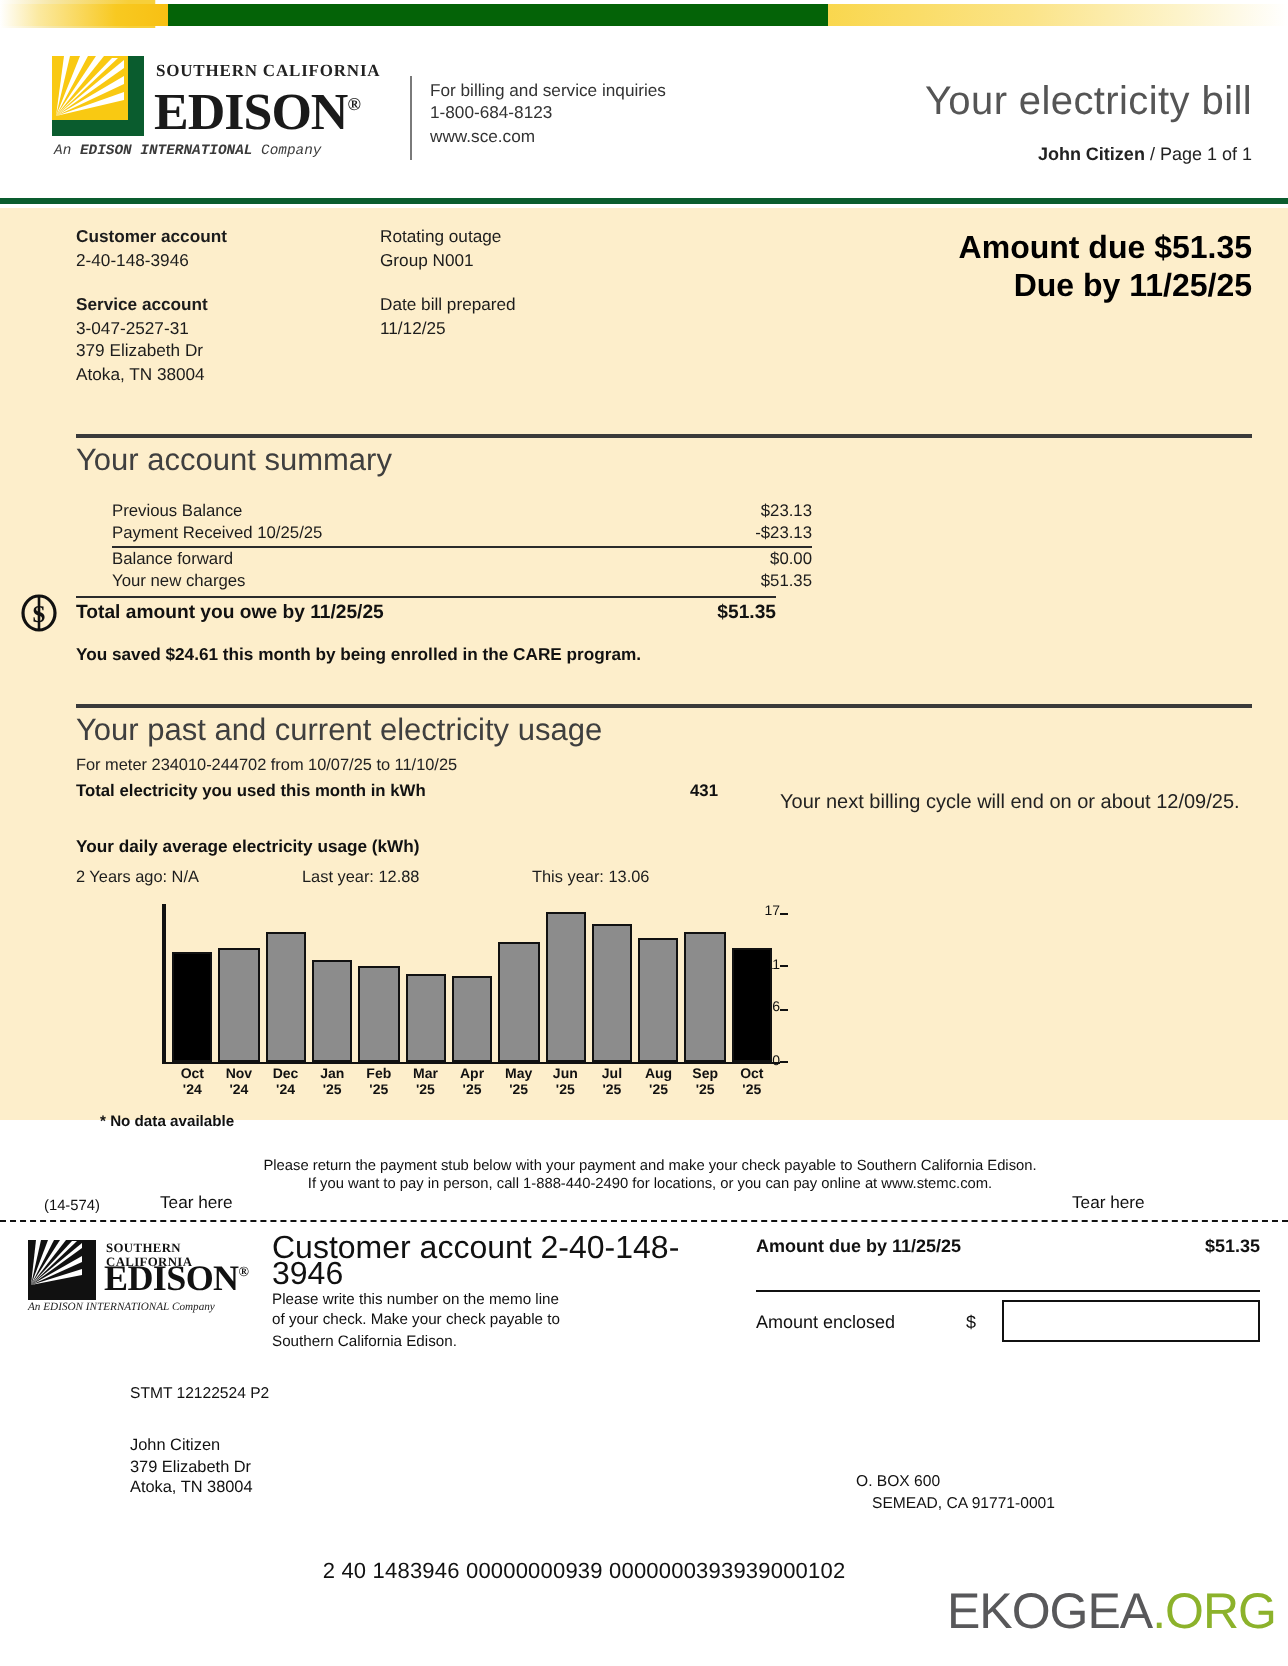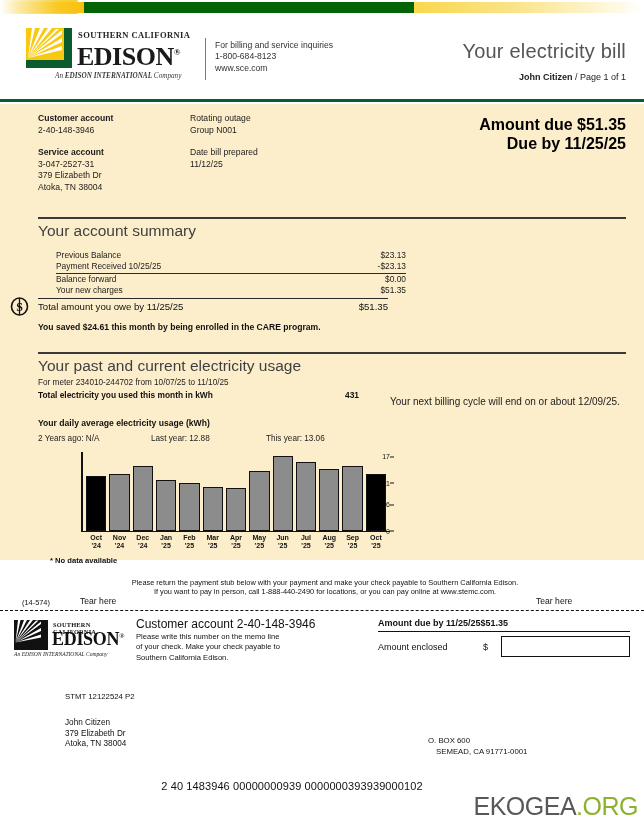--- a/index.html
+++ b/index.html
@@ -29,21 +29,21 @@
   .logo-sun{position:absolute;left:0;top:0;width:38px;height:32px;background:#f9c912;overflow:hidden;}
   .logo-sun svg{display:block;}
   .logo-lv{position:absolute;left:38px;top:0;width:8px;height:40px;background:#0a5c2e;}
   .logo-lh{position:absolute;left:0;top:32px;width:46px;height:8px;background:#0a5c2e;}
   .logo-sc{position:absolute;left:52px;top:2px;font-size:8.5px;letter-spacing:.4px;
     font-weight:bold;color:#222;font-family:"Liberation Serif",serif;}
   .logo-edison{position:absolute;left:51px;top:11px;font-size:26px;font-weight:bold;
     letter-spacing:-0.5px;color:#1a1a1a;font-family:"Liberation Serif",serif;line-height:26px;}
   .logo-edison sup{font-size:9px;vertical-align:super;}
   .logo-tag{position:absolute;left:1px;top:44px;font-size:7.2px;font-style:italic;
-    color:#3a3a3a;font-family:Liberation Serif, serif;white-space:nowrap;margin-left:28px;}
+    color:#3a3a3a;font-family:Liberation Mono, monospace;white-space:nowrap;}
   .logo-tag b{font-weight:bold;}
 
   .hdr-sep{position:absolute;left:205px;top:24px;width:1px;height:42px;background:#7a7a7a;}
   .hdr-contact{position:absolute;left:215px;top:26px;font-size:8.6px;line-height:11.4px;color:#333;}
 
   .hdr-title{position:absolute;right:18px;top:26px;font-size:20px;color:#555;
     font-weight:normal;letter-spacing:.2px;}
   .hdr-sub{position:absolute;right:18px;top:58px;font-size:9px;color:#222;}
   .hdr-sub b{font-weight:bold;}
 
@@ -61,21 +61,21 @@
 
   
   .sec-rule{position:absolute;left:38px;width:588px;height:1.5px;background:#3a3a3a;}
   .sec-title{position:absolute;left:38px;font-size:15.5px;color:#3f3f3f;font-weight:normal;}
 
   .sumtbl{position:absolute;left:56px;top:250px;width:350px;font-size:8.4px;color:#1c1c1c;}
   .sumrow{display:flex;justify-content:space-between;line-height:11.4px;height:11.4px;}
   .sumrow.bt{border-top:1px solid #2b2b2b;}
   .sumrow .v{text-align:right;}
   .total-row{position:absolute;left:38px;top:298px;width:350px;display:flex;
-    justify-content:space-between;font-size:9.6px;font-weight:normal;border-top:1px solid #2b2b2b;
+    justify-content:space-between;font-size:9.6px;font-weight:bold;border-top:1px solid #2b2b2b;
     padding-top:2px;color:#111;}
   .dollar-ico{position:absolute;left:10px;top:297px;width:19px;height:19px;}
   .care-note{position:absolute;left:38px;top:322px;font-size:8.6px;font-weight:bold;color:#111;}
 
   
   .meter-line{position:absolute;left:38px;top:378px;font-size:8.2px;color:#222;}
   .cycle-note{position:absolute;left:390px;top:396px;font-size:10px;color:#222;}
   .total-kwh{position:absolute;left:38px;top:390px;font-size:8.4px;font-weight:bold;color:#111;}
   .total-kwh-val{position:absolute;left:345px;top:390px;font-size:8.4px;font-weight:bold;}
   .daily-title{position:absolute;left:38px;top:418px;font-size:8.6px;font-weight:bold;color:#111;}
@@ -116,26 +116,26 @@
   .s-lh{position:absolute;left:0;top:24px;width:34px;height:6px;background:#111;}
   .s-sc{position:absolute;left:39px;top:1px;font-size:6.4px;font-weight:bold;color:#111;
     font-family:"Liberation Serif",serif;letter-spacing:.2px;}
   .s-ed{position:absolute;left:38px;top:7px;font-size:18px;font-weight:bold;color:#111;
     font-family:"Liberation Serif",serif;line-height:18px;letter-spacing:-0.3px;}
   .s-ed sup{font-size:7px;}
   .s-tag{position:absolute;left:0;top:31px;font-size:5.6px;font-style:italic;color:#222;
     font-family:"Liberation Serif",serif;white-space:nowrap;}
 
   .stub-acct{position:absolute;left:136px;top:618px;width:230px;}
-  .stub-acct .t{font-size:12px;color:#111;line-height:13px;}
+  .stub-acct .t{font-size:16px;color:#111;line-height:13px;}
   .stub-acct .s{font-size:7.6px;line-height:9.3px;color:#111;margin-top:1px;}
 
   .stub-right{position:absolute;left:378px;top:618px;width:252px;}
-  .sr-row1{display:flex;font-size:9px;font-weight:bold;
-    color:#111;padding-bottom:3px;border-bottom:1.5px solid #111;}
+  .sr-row1{display:flex;justify-content:space-between;font-size:9px;font-weight:bold;
+    color:#111;padding-bottom:17px;border-bottom:1.5px solid #111;}
   .sr-row2{display:flex;align-items:center;font-size:9px;color:#111;padding-top:4px;}
   .sr-row2 .lbl{width:105px;}
   .sr-row2 .dollar{width:18px;font-weight:normal;}
   .sr-box{flex:1;height:19px;border:1.2px solid #111;background:#fff;}
 
   .stmt{position:absolute;left:65px;top:692px;font-size:7.8px;color:#111;}
   .cust-addr{position:absolute;left:65px;top:718px;font-size:8.2px;line-height:10.6px;color:#111;}
   .remit{position:absolute;left:428px;top:736px;font-size:7.8px;line-height:10.6px;color:#111;}
   .remit .ind{padding-left:8px;}
   .micr{position:absolute;left:0;top:780px;width:584px;text-align:center;

